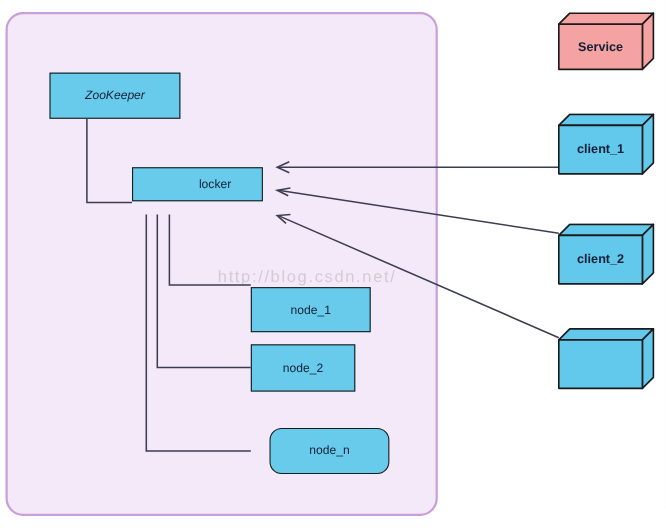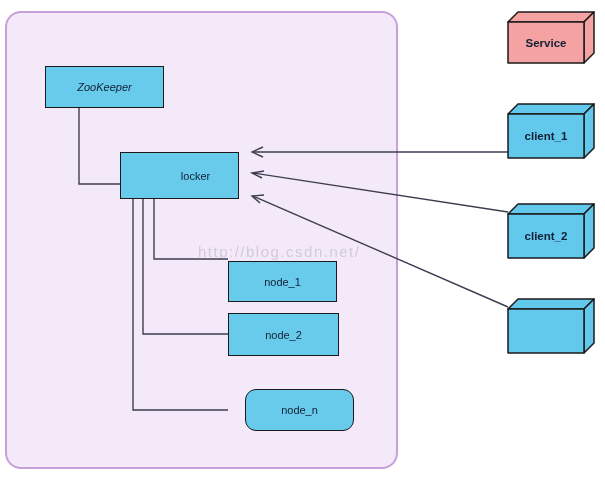--- a/index.html
+++ b/index.html
@@ -100,29 +100,29 @@
     <line class="wire" x1="508" y1="212" x2="253" y2="173"></line>
     <polyline class="arrowhead" points="264,171 252,173 262,178"></polyline>
     <line class="wire" x1="508" y1="307" x2="253" y2="196"></line>
     <polyline class="arrowhead" points="264,195 252,196 260,203"></polyline>
   </svg>
 
   <div class="box" style="left:45px;top:66px;width:119px;height:42px;font-style:italic;">
     <span>ZooKeeper</span>
   </div>
 
-  <div class="box" style="left:120px;top:152px;width:119px;height:47px;padding-left:32px;">
+  <div class="box" style="left:120px;top:152px;width:119px;height:31px;padding-left:32px;">
     <span>locker</span>
   </div>
 
   <div class="box" style="left:228px;top:240px;width:109px;height:41px;margin-top:21px;">
     <span>node_1</span>
   </div>
 
-  <div class="box" style="left:228px;top:313px;width:111px;height:43px;justify-content:center;">
+  <div class="box" style="left:228px;top:313px;width:95px;height:43px;justify-content:center;">
     <span>node_2</span>
   </div>
 
   <div class="box" style="left:245px;top:389px;width:109px;height:42px;border-radius:11px;">
     <span>node_n</span>
   </div>
 
   <div class="box3d" style="left:507px;top:11px;width:89px;height:54px;text-align:right;">
     <svg width="89" height="54" viewBox="0 0 89 54">
       <polygon class="face face-service" points="1,11 11,1 87,1 77,11"></polygon>

